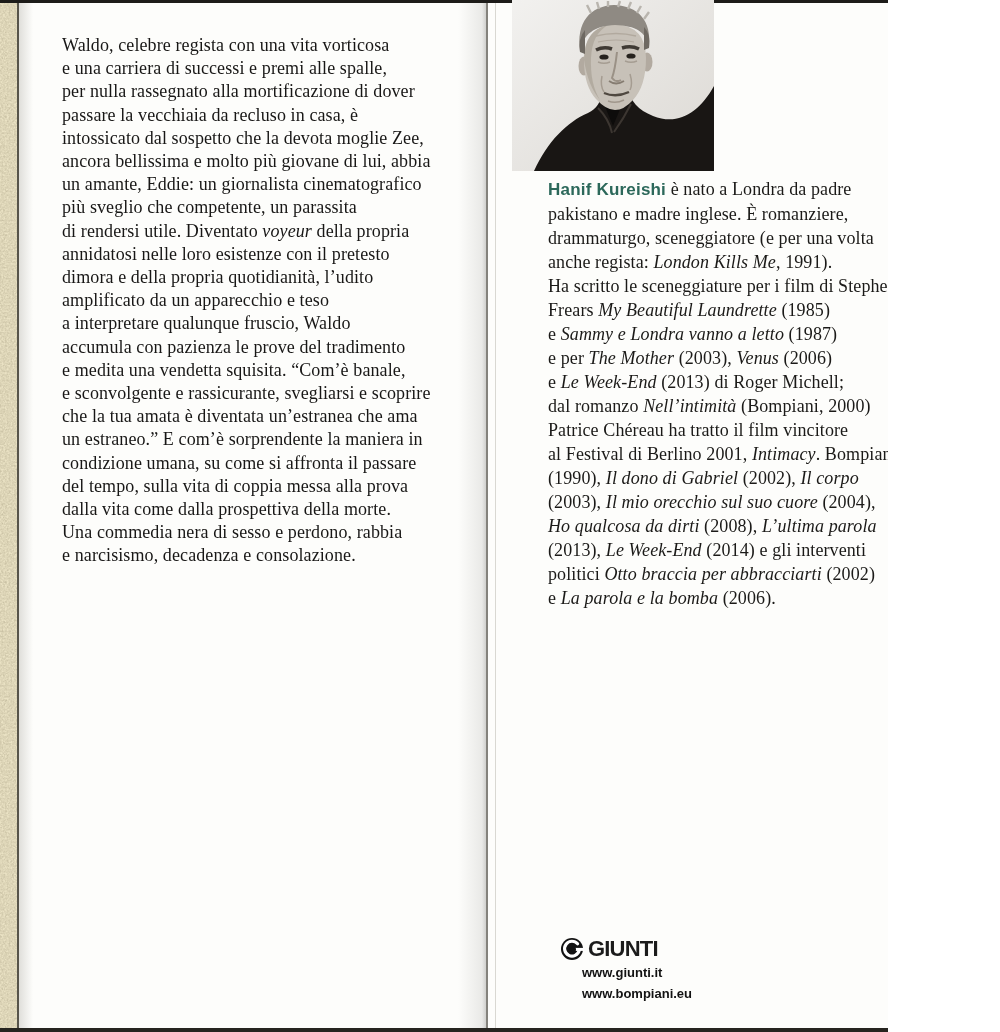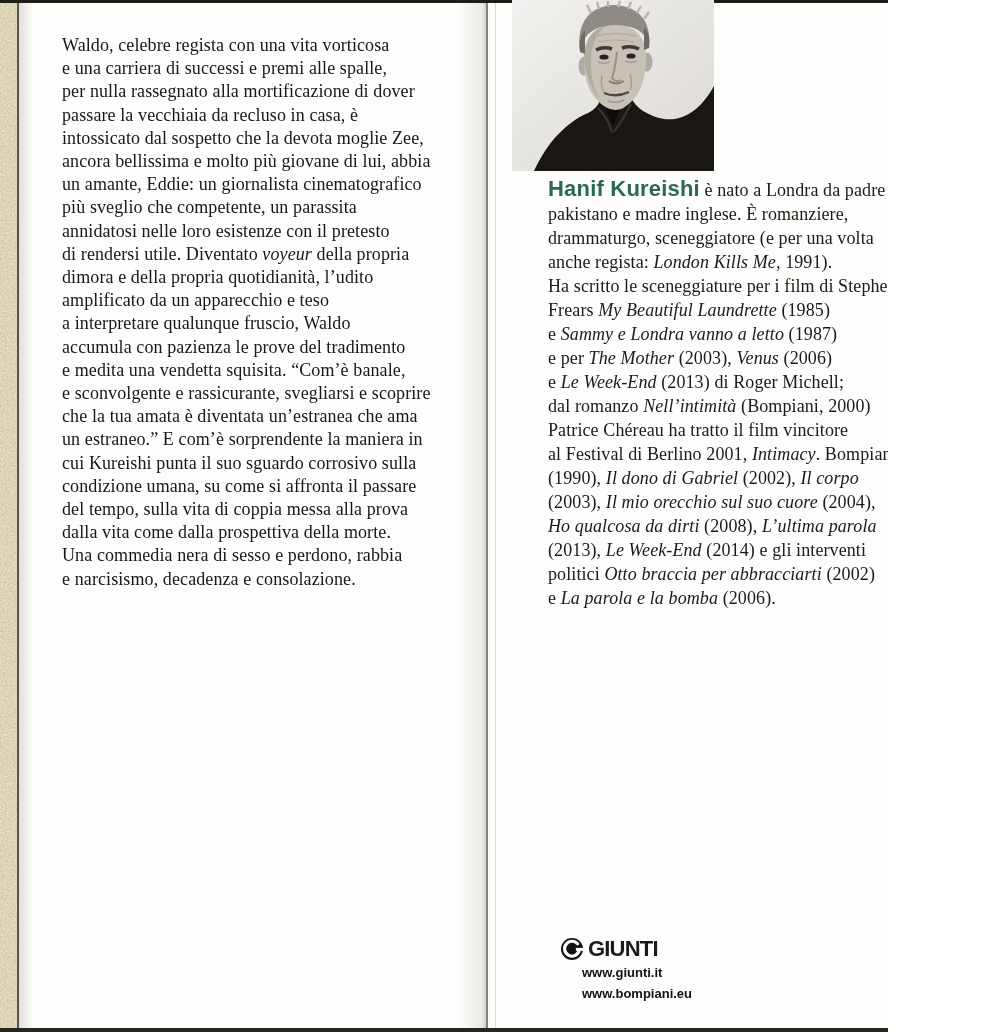--- a/index.html
+++ b/index.html
@@ -25,21 +25,21 @@
   .fold-line{position:absolute;left:486px;top:0;width:2px;height:1032px;background:#84827c;z-index:2;}
   .fold-line2{position:absolute;left:495px;top:0;width:1px;height:1032px;background:#d9d8d2;z-index:2;}
   .strip-right-border{position:absolute;left:974px;top:0;width:1px;height:1032px;background:#b3a98c;z-index:2;}
 
   
   .synopsis{position:absolute;left:62px;top:34px;width:412px;
       font-size:18px;line-height:23.2px;color:#181716;letter-spacing:0.1px;}
   .tline{white-space:nowrap;}
   .seg-i{font-style:italic;}
   .seg-bt{font-family:"Liberation Sans",sans-serif;font-weight:bold;color:var(--accent,#2c685a);
-      font-size:22px;letter-spacing:0.2px;}
+      font-size:17px;letter-spacing:0.2px;}
 
   
   .bio{position:absolute;left:548px;top:177px;width:424px;
       font-size:18px;line-height:24px;color:#1b1a18;letter-spacing:0.1px;}
 
   
   .photo{position:absolute;left:512px;top:0;width:202px;height:171px;z-index:4;}
   .photo svg{display:block;width:202px;height:171px;}
 
   
@@ -100,31 +100,30 @@
   <section>
     <div class="synopsis">
         <div class="tline"><span>Waldo, celebre regista con una vita vorticosa</span></div>
         <div class="tline"><span>e una carriera di successi e premi alle spalle,</span></div>
         <div class="tline"><span>per nulla rassegnato alla mortificazione di dover</span></div>
         <div class="tline"><span>passare la vecchiaia da recluso in casa, è</span></div>
         <div class="tline"><span>intossicato dal sospetto che la devota moglie Zee,</span></div>
         <div class="tline"><span>ancora bellissima e molto più giovane di lui, abbia</span></div>
         <div class="tline"><span>un amante, Eddie: un giornalista cinematografico</span></div>
         <div class="tline"><span>più sveglio che competente, un parassita</span></div>
+        <div class="tline"><span>di rendersi utile. Diventato </span><span class="seg-i">voyeur</span><span> della propria</span></div>
         <div class="tline"><span>annidatosi nelle loro esistenze con il pretesto</span></div>
-        <div class="tline"><span>di rendersi utile. Diventato </span><span class="seg-i">voyeur</span><span> della propria</span></div>
         <div class="tline"><span>dimora e della propria quotidianità, l’udito</span></div>
         <div class="tline"><span>amplificato da un apparecchio e teso</span></div>
         <div class="tline"><span>a interpretare qualunque fruscio, Waldo</span></div>
         <div class="tline"><span>accumula con pazienza le prove del tradimento</span></div>
         <div class="tline"><span>e medita una vendetta squisita. “Com’è banale,</span></div>
         <div class="tline"><span>e sconvolgente e rassicurante, svegliarsi e scoprire</span></div>
         <div class="tline"><span>che la tua amata è diventata un’estranea che ama</span></div>
         <div class="tline"><span>un estraneo.” E com’è sorprendente la maniera in</span></div>
-        <div class="tline"><span>cui Kureishi punta il suo sguardo corrosivo sulla</span></div>
         <div class="tline"><span>condizione umana, su come si affronta il passare</span></div>
         <div class="tline"><span>del tempo, sulla vita di coppia messa alla prova</span></div>
         <div class="tline"><span>dalla vita come dalla prospettiva della morte.</span></div>
         <div class="tline"><span>Una commedia nera di sesso e perdono, rabbia</span></div>
         <div class="tline"><span>e narcisismo, decadenza e consolazione.</span></div>
       </div>
   </section>
 
   <section>
 

